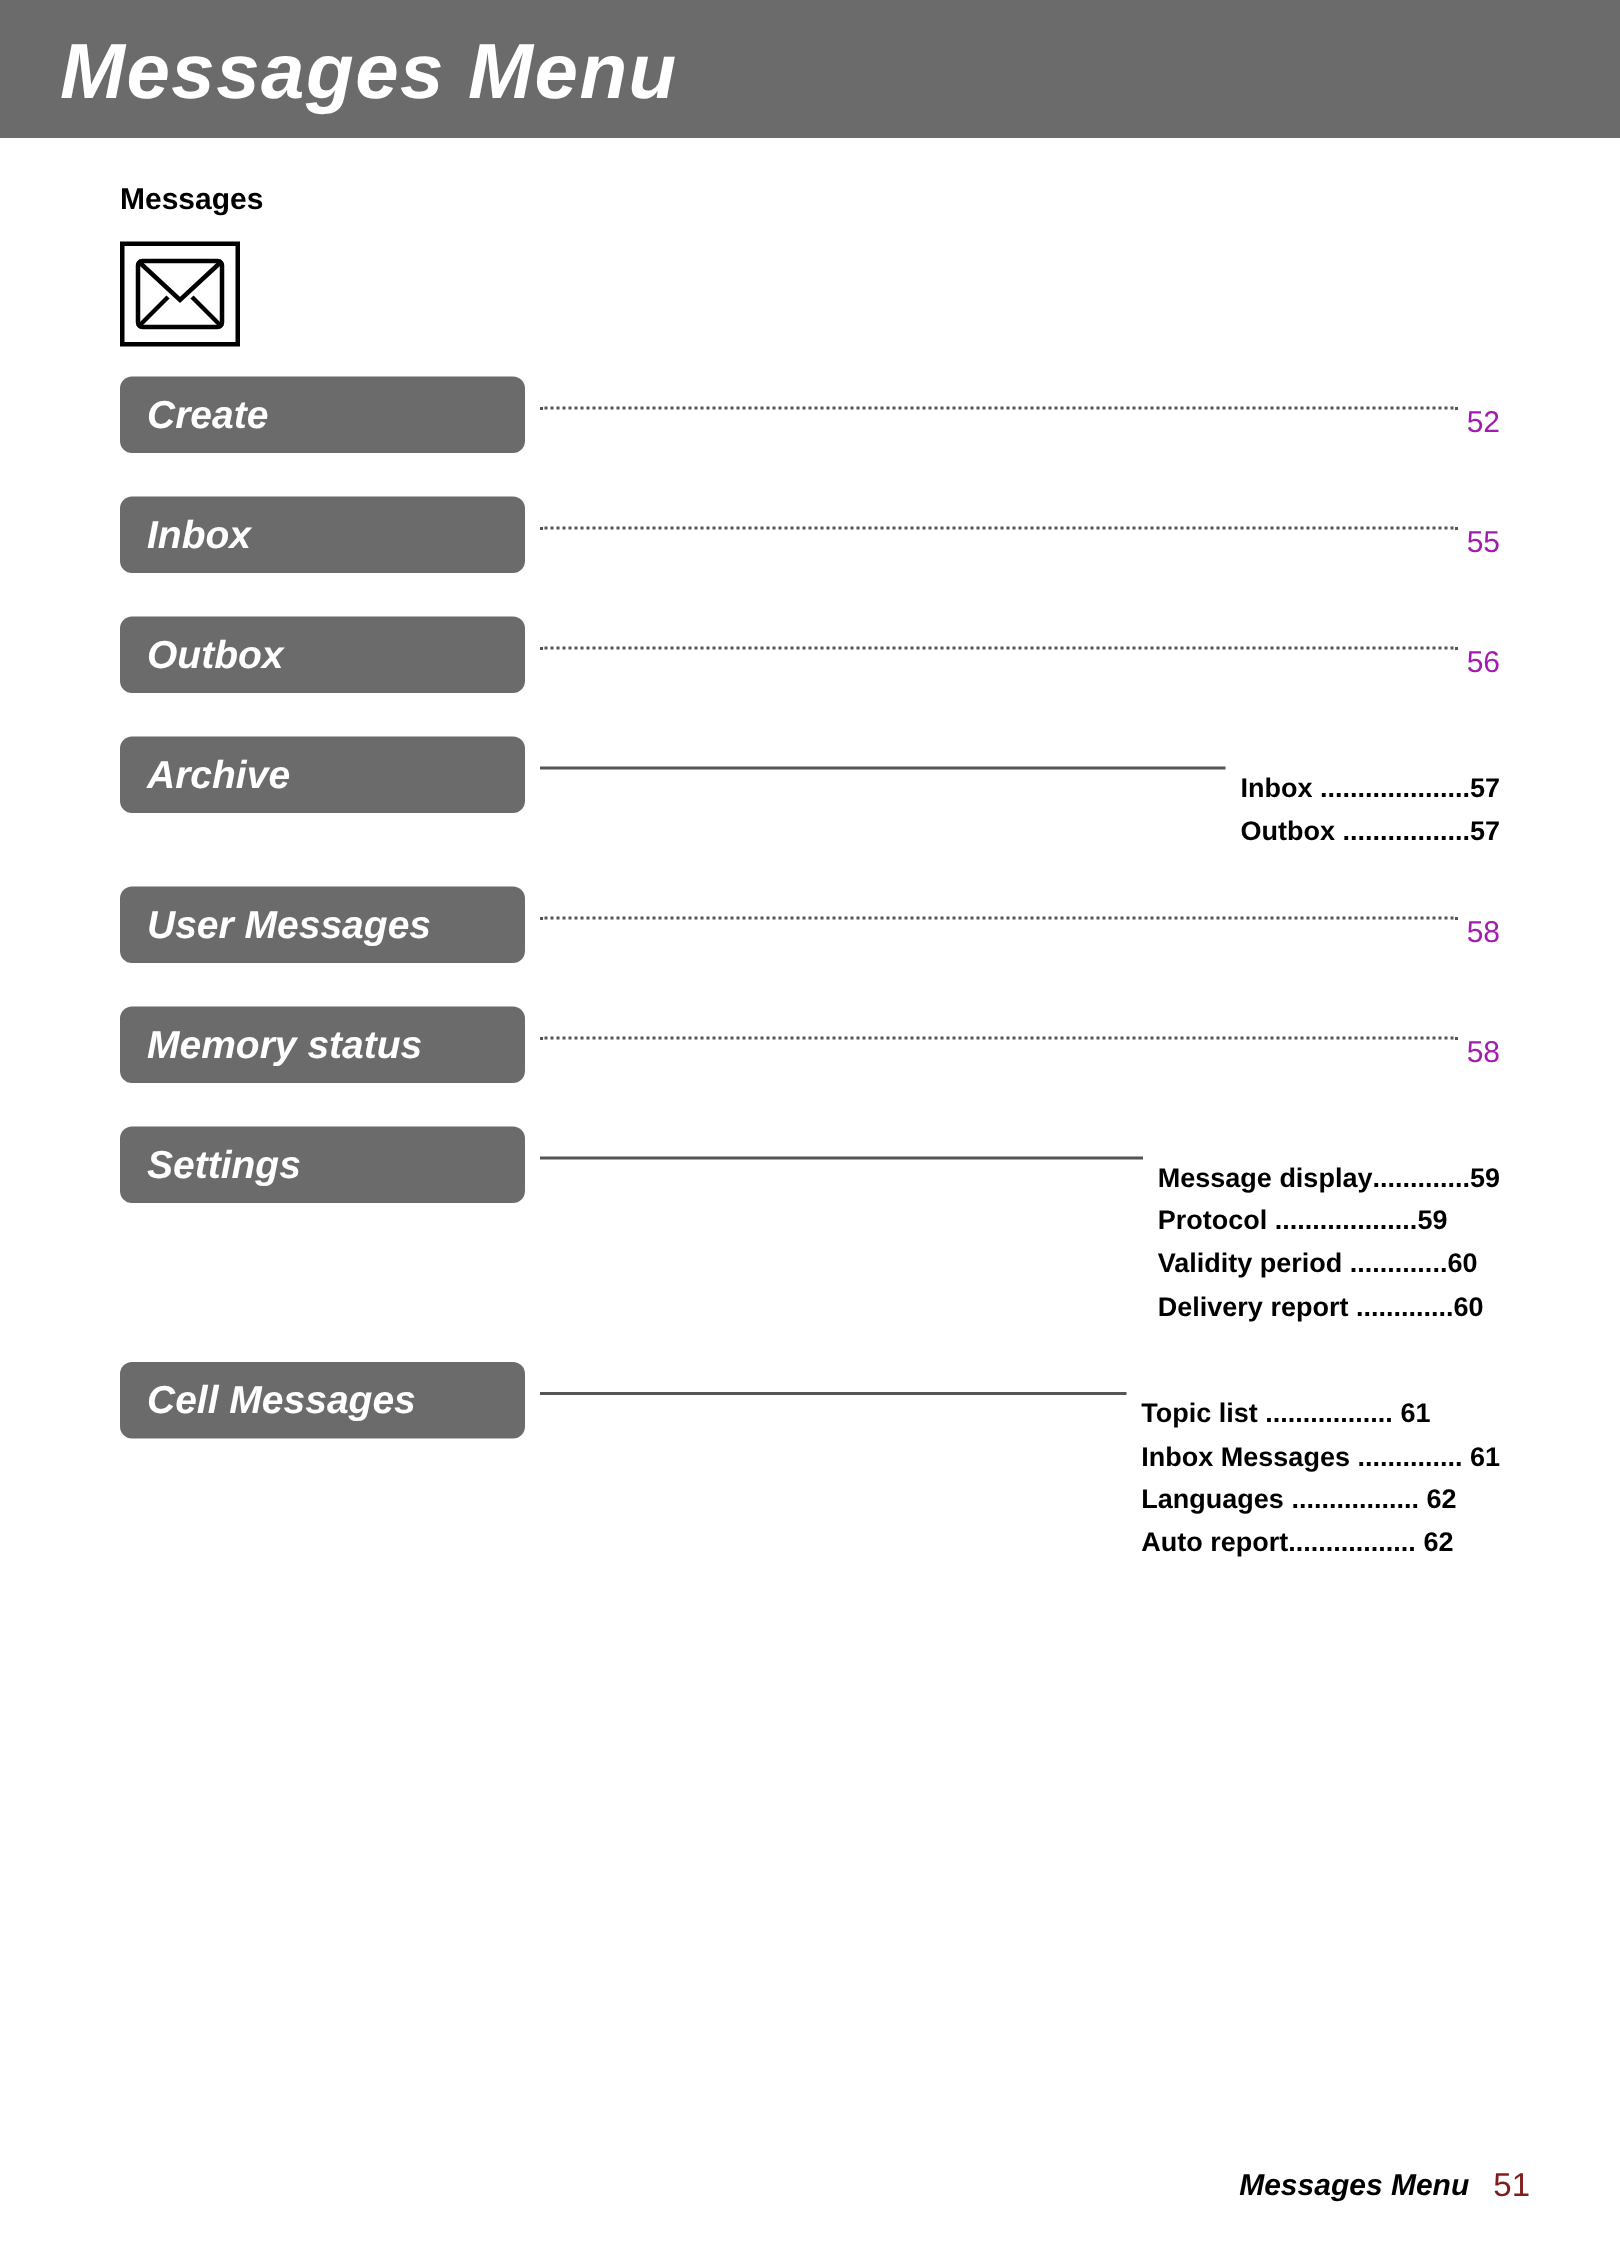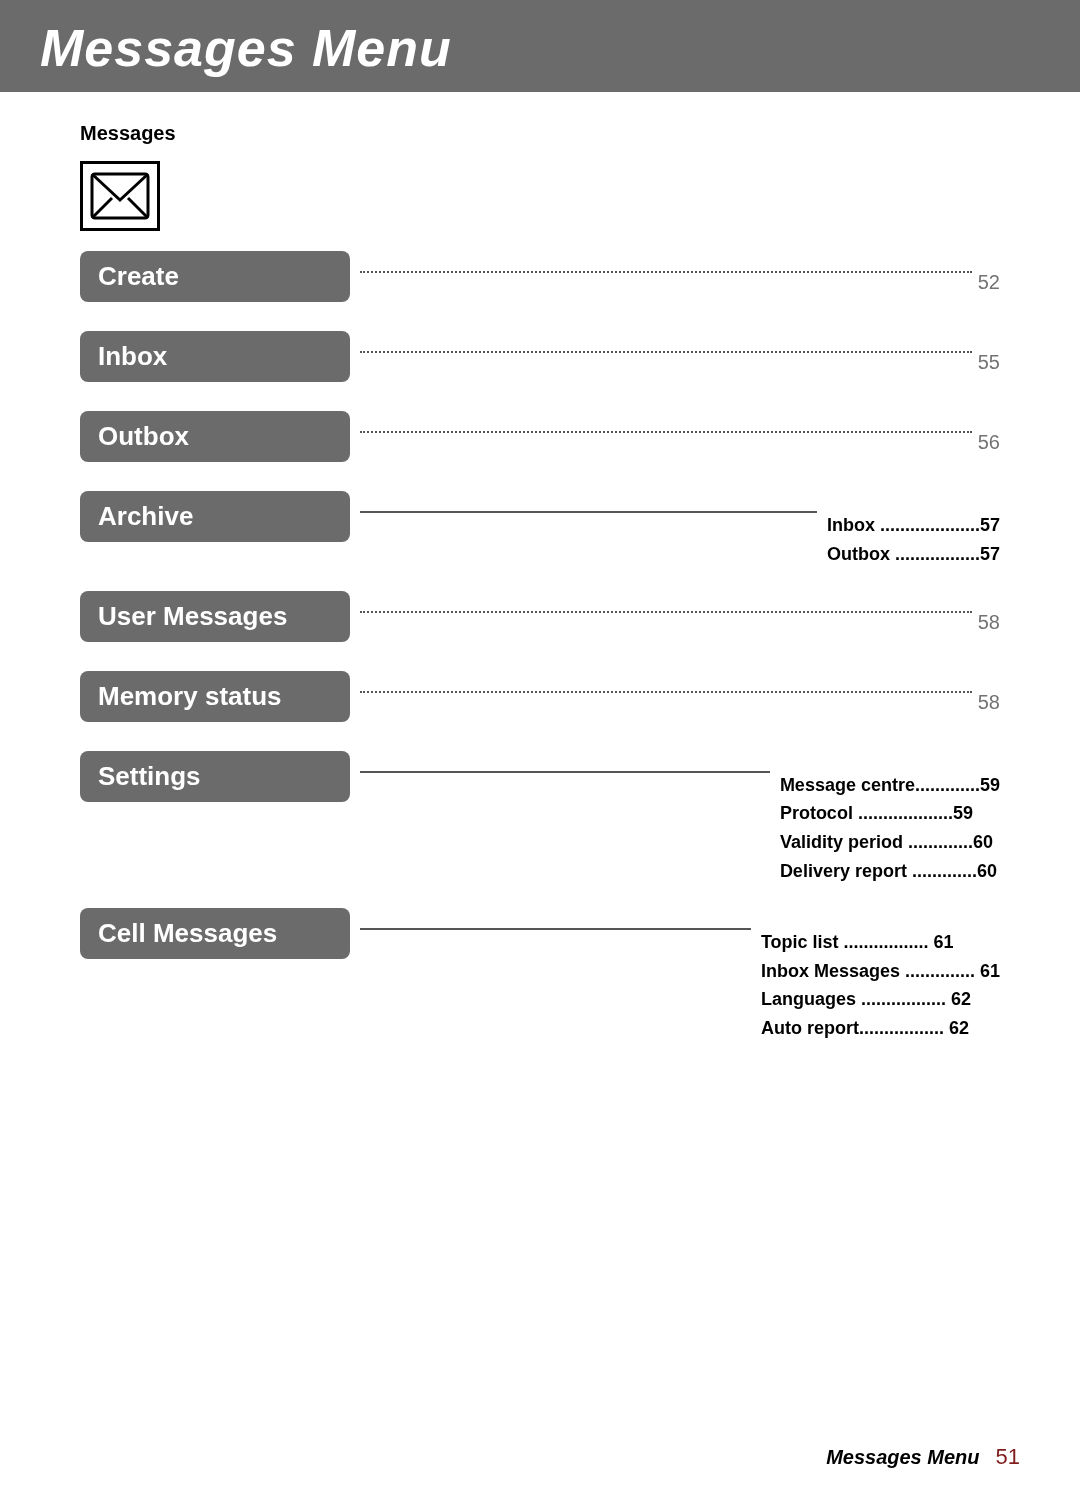--- a/index.html
+++ b/index.html
@@ -61,39 +61,40 @@
     .menu-btn {
       background: #6b6b6b;
       color: #fff;
       font-size: 26px;
       font-weight: bold;
       padding: 10px 18px;
       border-radius: 8px;
       min-width: 270px;
       white-space: nowrap;
       flex-shrink: 0;
+      font-style: italic;
     }
 
     .menu-line-area {
       flex: 1;
       display: flex;
       align-items: flex-start;
       padding-top: 20px;
       padding-left: 10px;
     }
 
     .dots-line {
       flex: 1;
       border-top: 2px dotted #555;
       margin-top: 0;
     }
 
     .page-num {
       font-size: 20px;
-      color: #737373;
+      color: #a21caf;
       font-weight: normal;
       padding-left: 6px;
       white-space: nowrap;
     }
 
     
     .submenu {
       display: flex;
       flex-direction: column;
       padding-left: 10px;
@@ -229,21 +230,21 @@
         <div class="page-num">58</div>
       </div>
     </div>
 
     <div class="menu-row row-gap">
       <div class="menu-btn">Settings</div>
       <div class="connector">
         <div class="connector-line"></div>
         <div class="submenu">
           <div class="submenu-item">
-            <span>Message centre</span><span class="submenu-dots">.............</span><span>59</span>
+            <span>Message display</span><span class="submenu-dots">.............</span><span>59</span>
           </div>
           <div class="submenu-item">
             <span>Protocol </span><span class="submenu-dots">...................</span><span>59</span>
           </div>
           <div class="submenu-item">
             <span>Validity period </span><span class="submenu-dots">.............</span><span>60</span>
           </div>
           <div class="submenu-item">
             <span>Delivery report </span><span class="submenu-dots">.............</span><span>60</span>
           </div>

